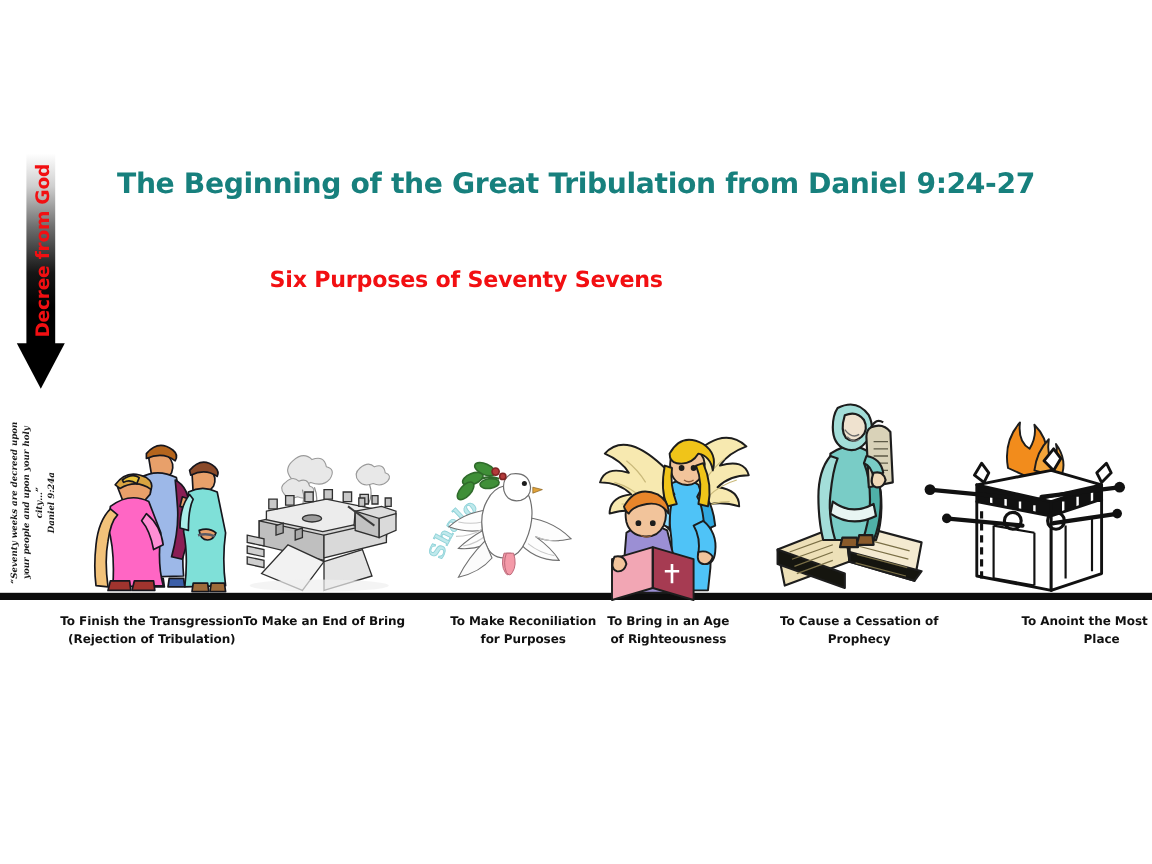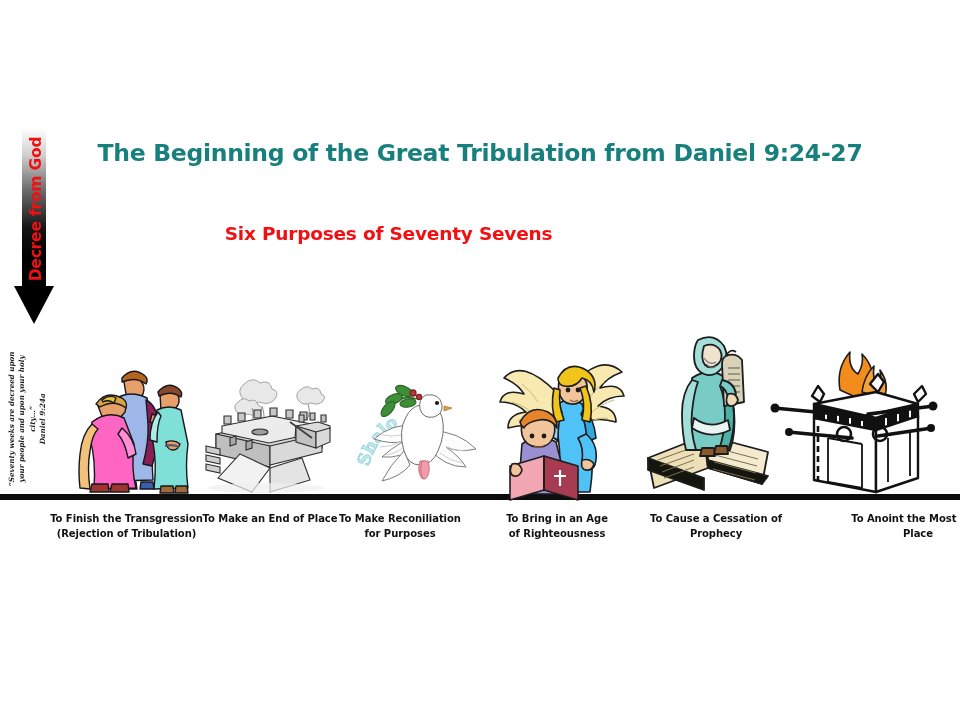--- a/index.html
+++ b/index.html
@@ -432,24 +432,24 @@
       </g>
     </svg>
   </div>
 
   <div class="caption" style="left:44px; width:165px;">
     <span>To Finish the Transgression</span>
     <span class="l2">(Rejection of Tribulation)</span>
   </div>
 
   <div class="caption" style="left:194px; width:152px;">
-    <span>To Make an End of Place</span>
-  </div>
-
-  <div class="caption" style="left:332px; width:136px;">
+    <span>To Make an End of Bring</span>
+  </div>
+
+  <div class="caption" style="left:368px; width:136px;">
     <span>To Make Reconiliation</span>
     <span class="l2">for Purposes</span>
   </div>
 
   <div class="caption" style="left:492px; width:130px;">
     <span>To Bring in an Age</span>
     <span class="l2">of Righteousness</span>
   </div>
 
   <div class="caption" style="left:636px; width:160px;">

